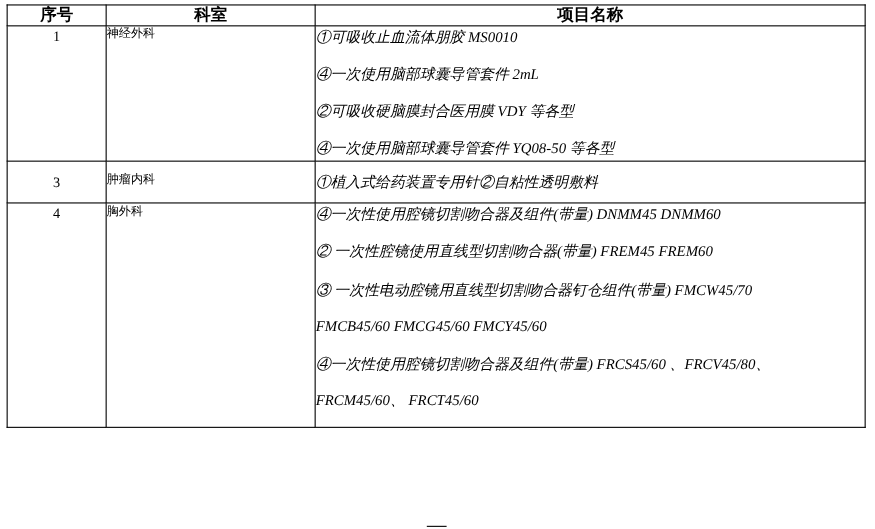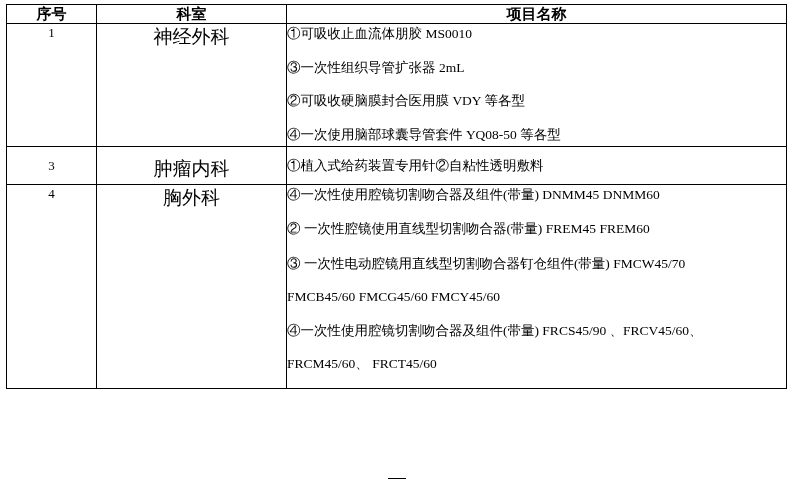--- a/index.html
+++ b/index.html
@@ -43,33 +43,34 @@
     padding: 8px 0 9px 0;
     line-height: 1.2;
   }
   .num-cell {
     text-align: center;
     font-size: 13px;
     padding-top: 18px;
     line-height: 1.4;
   }
   .dept-cell {
-    text-align: center;
-    font-size: 19px;
+    text-align: left;
+    font-size: 11px;
     padding-top: 17px;
     line-height: 1.4;
   }
   .item-cell {
     font-size: 13.5px;
     padding: 12px 6px 10px 8px;
     line-height: 1.45;
   }
   .item-cell .line {
     margin: 0 0 14px 0;
     white-space: normal;
+    font-style: italic;
   }
   .item-cell .line:last-child {
     margin-bottom: 2px;
   }
   .item-cell.compact {
     padding-top: 9px;
     padding-bottom: 8px;
   }
   .item-cell.compact .line {
     margin-bottom: 0;
@@ -106,21 +107,21 @@
         <th class="hdr-cell">项目名称</th>
       </tr>
     </thead>
     <tbody>
 
       <tr>
         <td class="num-cell">1</td>
         <td class="dept-cell">神经外科</td>
         <td class="item-cell">
           <div class="line">①可吸收止血流体朋胶  MS0010</div>
-          <div class="line">③一次性组织导管扩张器 2mL</div>
+          <div class="line">④一次使用脑部球囊导管套件 2mL</div>
           <div class="line">②可吸收硬脑膜封合医用膜 VDY 等各型</div>
           <div class="line">④一次使用脑部球囊导管套件  YQ08-50 等各型</div>
         </td>
       </tr>
 
       <tr>
         <td class="num-cell" style="padding-top:10px;">3</td>
         <td class="dept-cell" style="padding-top:9px;">肿瘤内科</td>
         <td class="item-cell compact">
           <div class="line">①植入式给药装置专用针②自粘性透明敷料</div>
@@ -128,21 +129,21 @@
       </tr>
 
       <tr class="row-tall">
         <td class="num-cell">4</td>
         <td class="dept-cell">胸外科</td>
         <td class="item-cell">
           <div class="line">④一次性使用腔镜切割吻合器及组件(带量) DNMM45 DNMM60</div>
           <div class="line">②  一次性腔镜使用直线型切割吻合器(带量) FREM45 FREM60</div>
           <div class="line tight">③  一次性电动腔镜用直线型切割吻合器钉仓组件(带量) FMCW45/70</div>
           <div class="line">FMCB45/60 FMCG45/60 FMCY45/60</div>
-          <div class="line tight">④一次性使用腔镜切割吻合器及组件(带量) FRCS45/90 、FRCV45/60、</div>
+          <div class="line tight">④一次性使用腔镜切割吻合器及组件(带量) FRCS45/60 、FRCV45/80、</div>
           <div class="line">FRCM45/60、  FRCT45/60</div>
         </td>
       </tr>
 
     </tbody>
   </table>
 
   <div class="bottom-mark"></div>
 </div>
 

